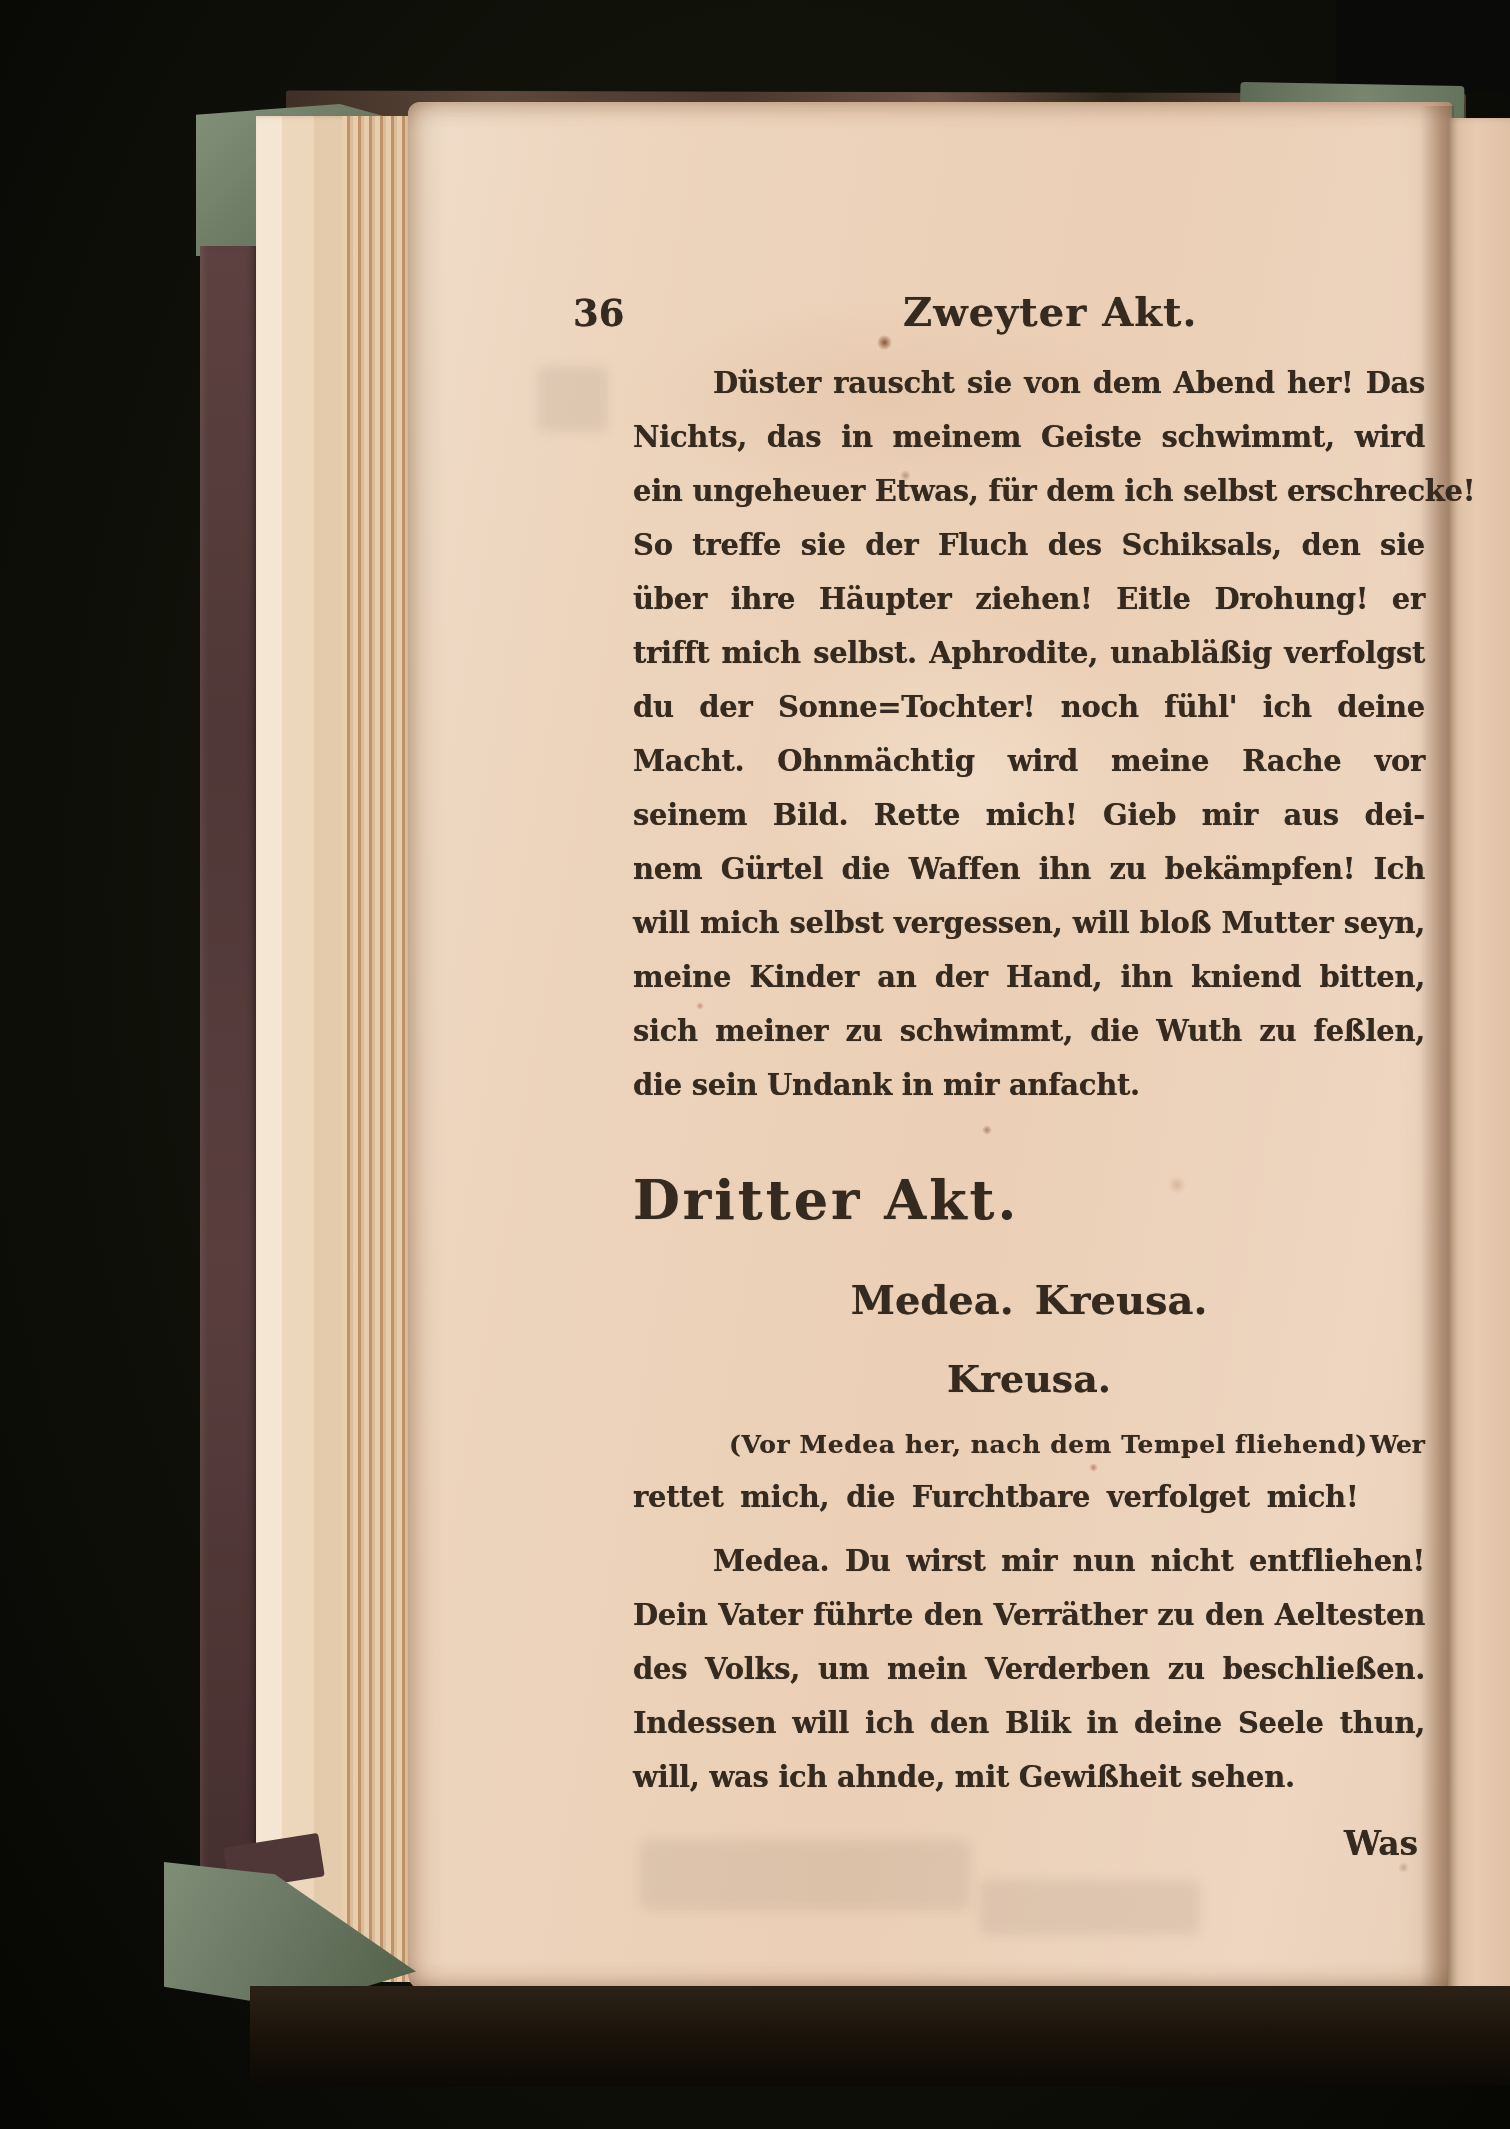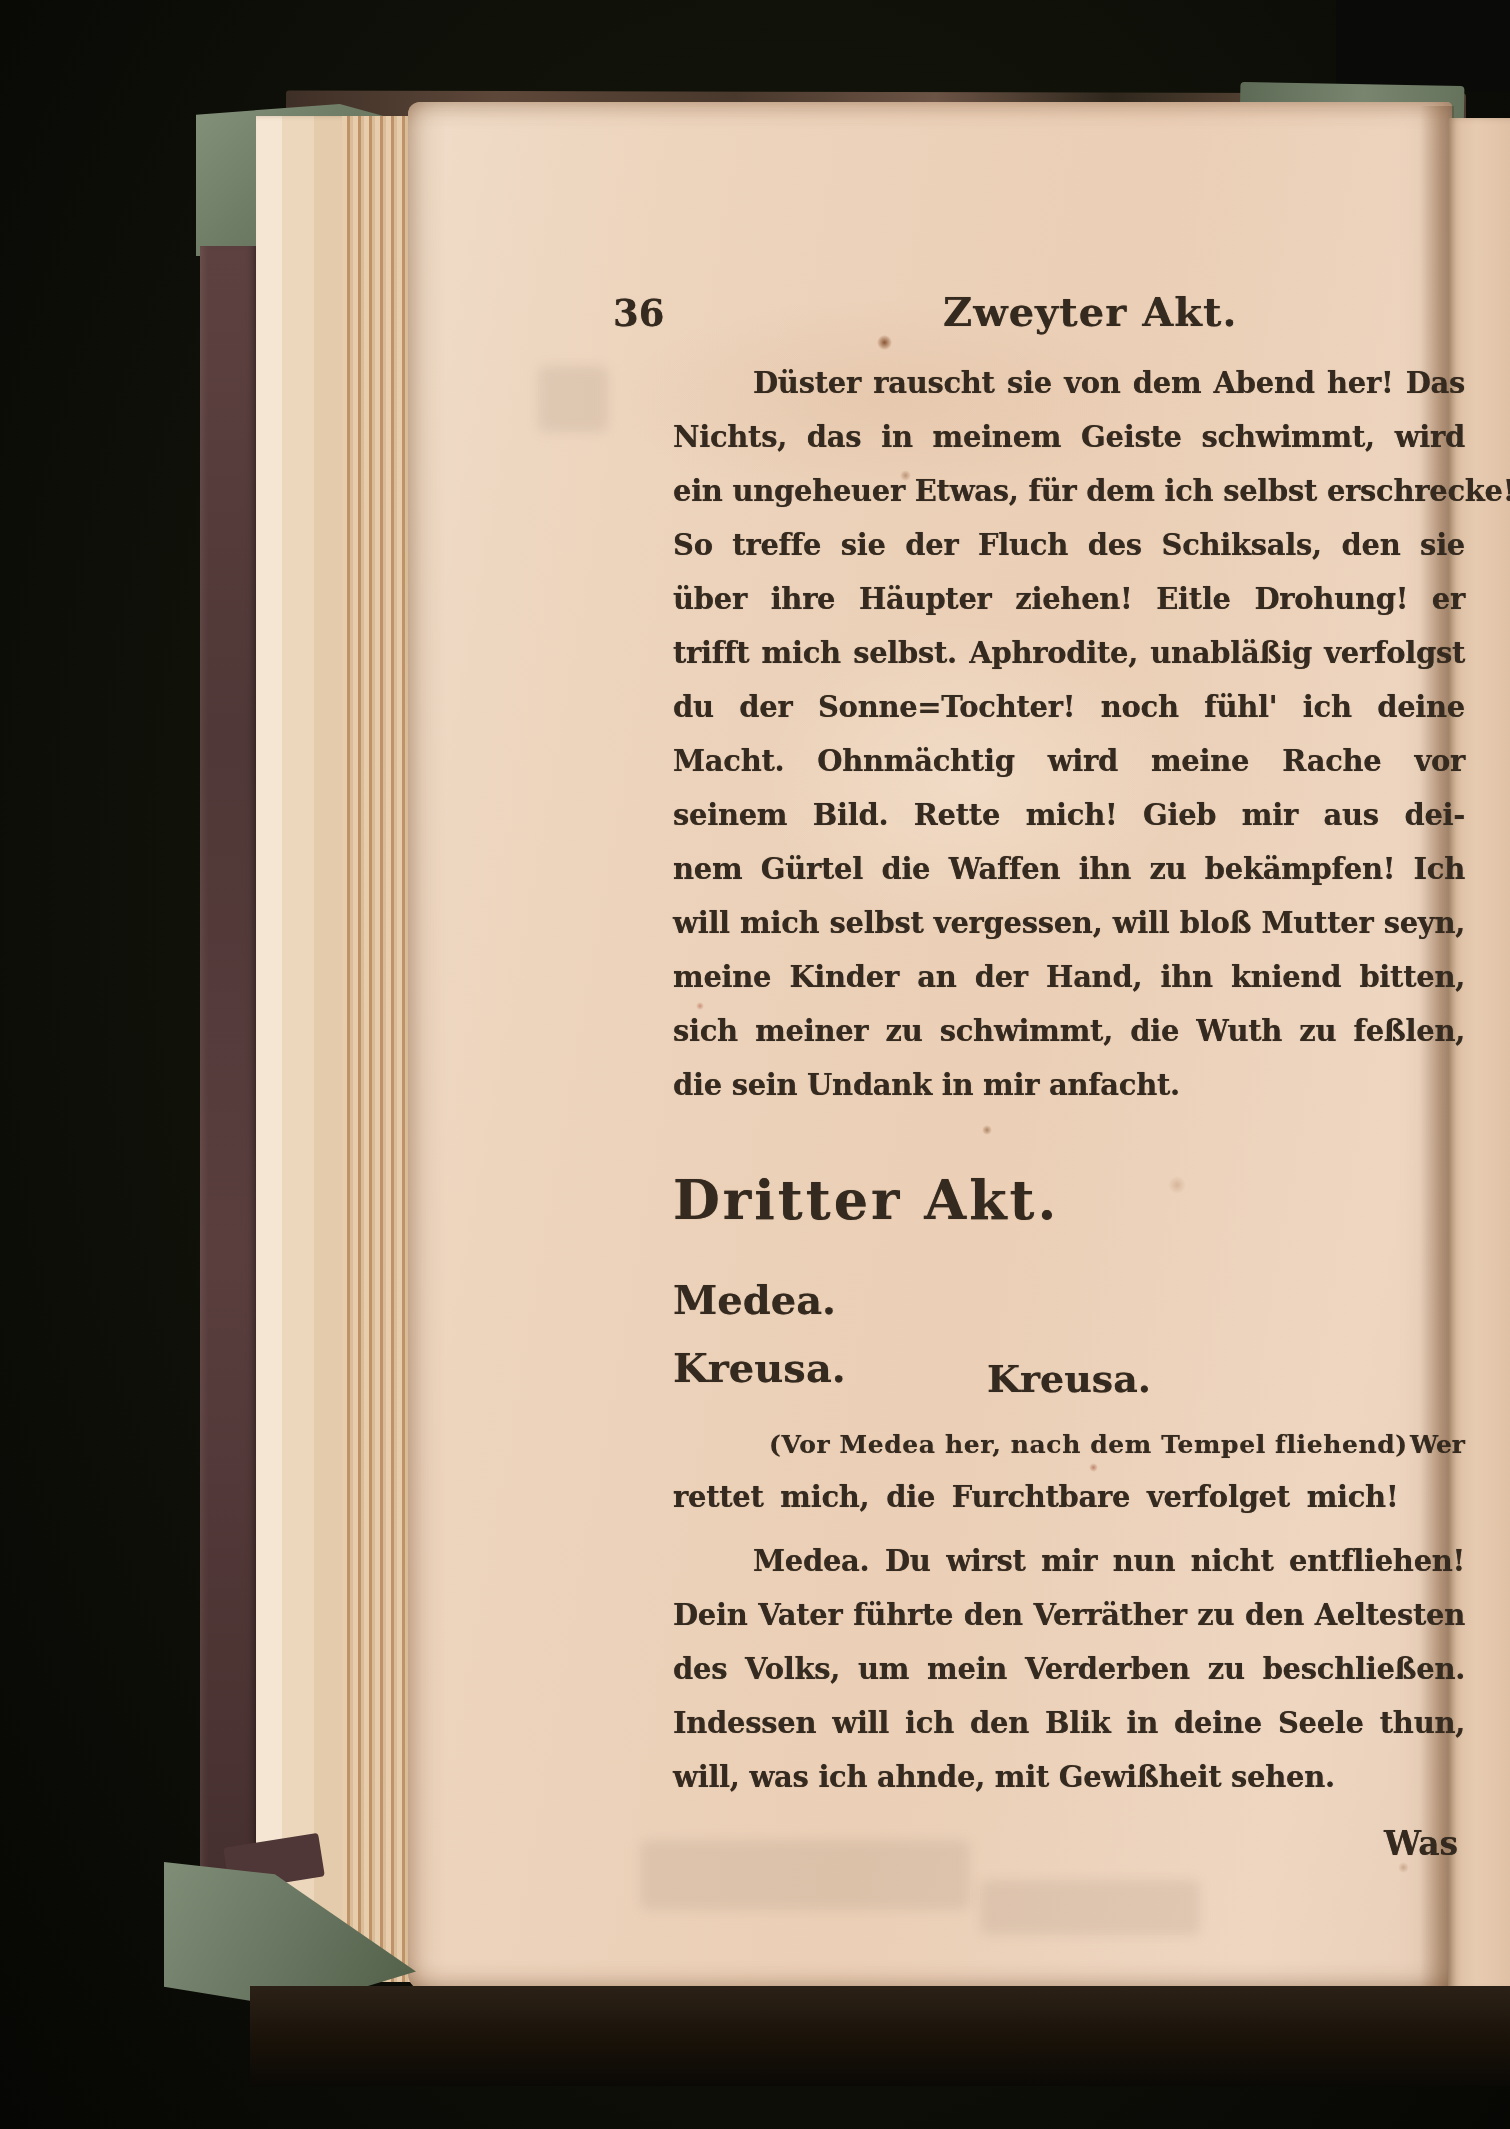--- a/index.html
+++ b/index.html
@@ -48,29 +48,29 @@
   .maroon-bl-patch{left:226px;top:1840px;width:96px;height:44px;background:#4f3637;transform:rotate(-9deg);border-radius:4px;}
   
   .stain{border-radius:50%;pointer-events:none;}
   .light-patch{left:760px;top:620px;width:420px;height:320px;
     background:radial-gradient(ellipse,rgba(255,247,234,.30),rgba(255,247,234,0) 70%);}
   .warm-patch{left:620px;top:300px;width:520px;height:200px;
     background:radial-gradient(ellipse,rgba(182,124,74,.10),rgba(182,124,74,0) 72%);}
   .ghost{filter:blur(6px);background:rgba(112,102,84,.12);border-radius:8px;}
   .spot{border-radius:50%;}
   
-  .txt{color:#342a1f;text-shadow:0 0 .7px rgba(62,42,22,.65);font-weight:bold;margin-left:40px;}
+  .txt{color:#342a1f;text-shadow:0 0 .7px rgba(62,42,22,.65);font-weight:bold;}
   .pagenum{left:573px;top:291px;font-size:37px;}
   .runhead{left:903px;top:288px;font-size:40px;letter-spacing:1px;}
   .para{left:633px;top:356px;width:792px;font-size:29px;line-height:54px;letter-spacing:-.3px;}
   .jline{text-align:justify;text-align-last:justify;height:54px;white-space:nowrap;}
   .indent{padding-left:80px;}
   .lastline{text-align-last:left;}
   .act-head{left:633px;top:1168px;width:792px;text-align:left;font-size:54px;letter-spacing:3px;}
-  .chars-line{left:633px;top:1276px;width:792px;display:flex;justify-content:center;gap:21px;font-size:40px;flex-direction:column;}
+  .chars-line{left:633px;top:1276px;width:792px;display:flex;justify-content:center;gap:21px;font-size:40px;}
   .speaker{left:633px;top:1356px;width:792px;text-align:center;font-size:38px;}
   .stageline{left:633px;top:1430px;width:792px;display:flex;justify-content:space-between;align-items:baseline;padding-left:96px;width:696px;}
   .stagedir{font-size:25px;letter-spacing:.6px;font-weight:bold;}
   .stageword{font-size:25px;}
   .kline{left:633px;top:1480px;width:792px;font-size:29px;word-spacing:7px;letter-spacing:-.3px;}
   .dlg{left:633px;top:1534px;width:792px;font-size:29px;line-height:54px;letter-spacing:-.3px;}
   .catchword{left:1344px;top:1824px;font-size:33px;}
 </style>
 </head>
 <body>

